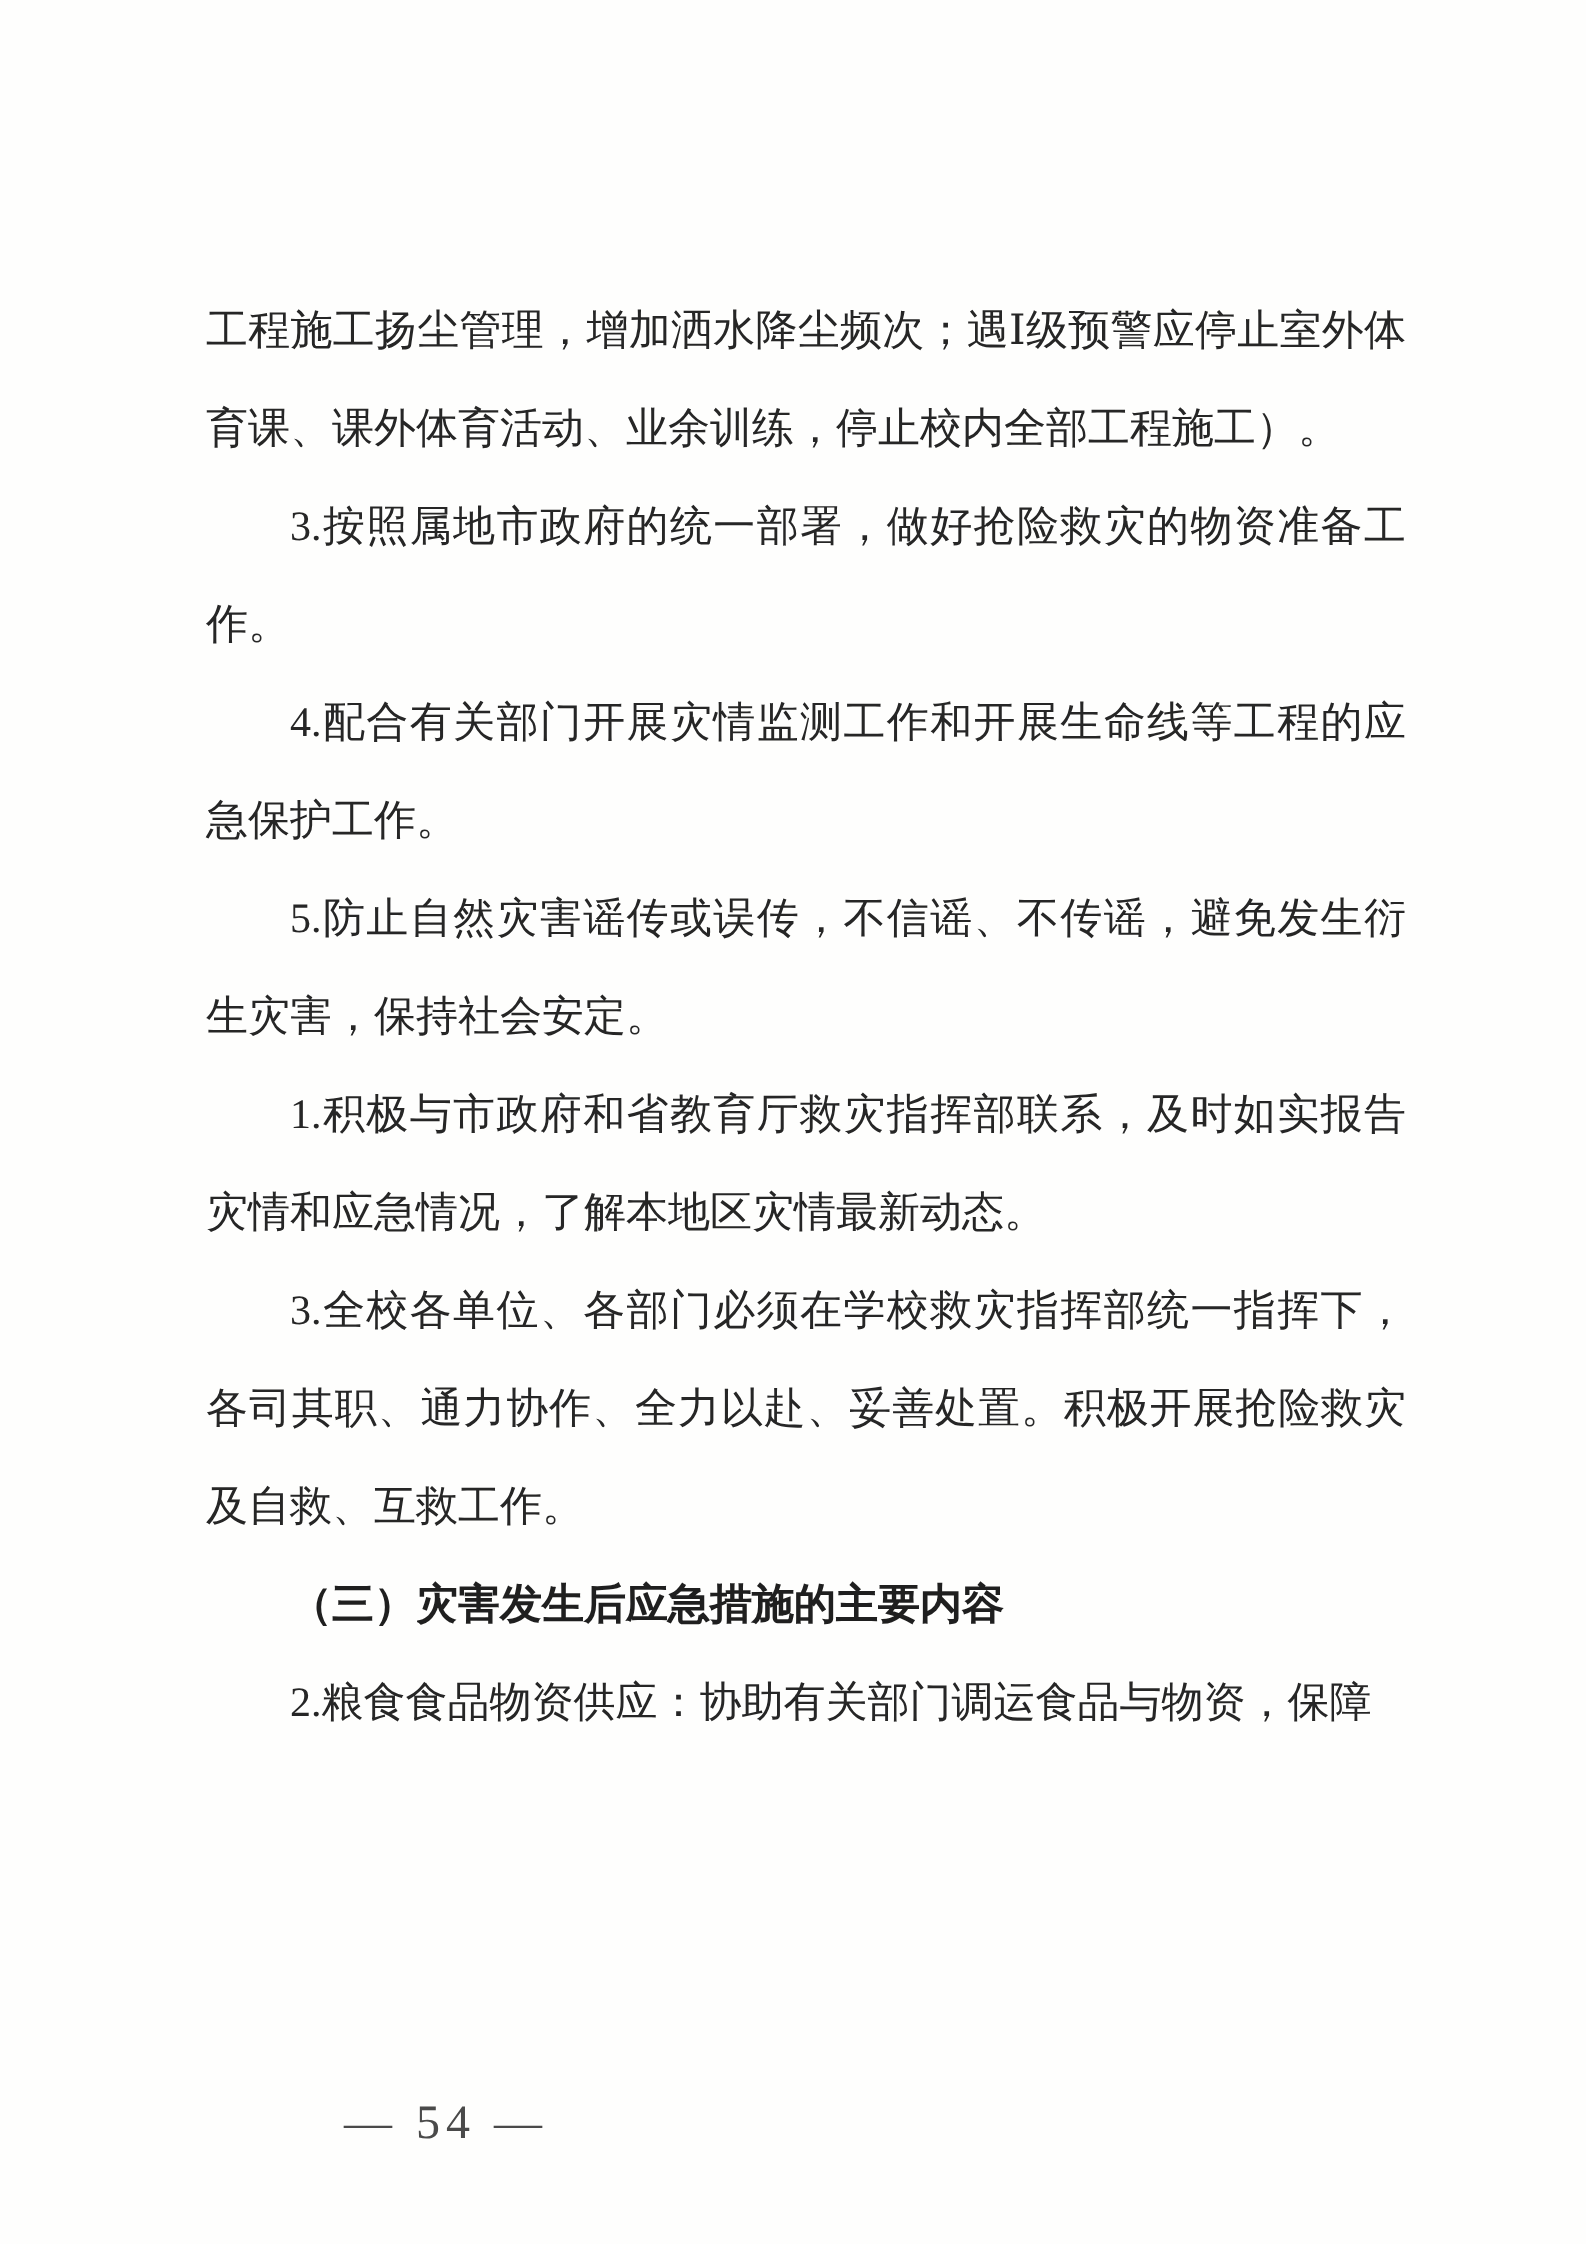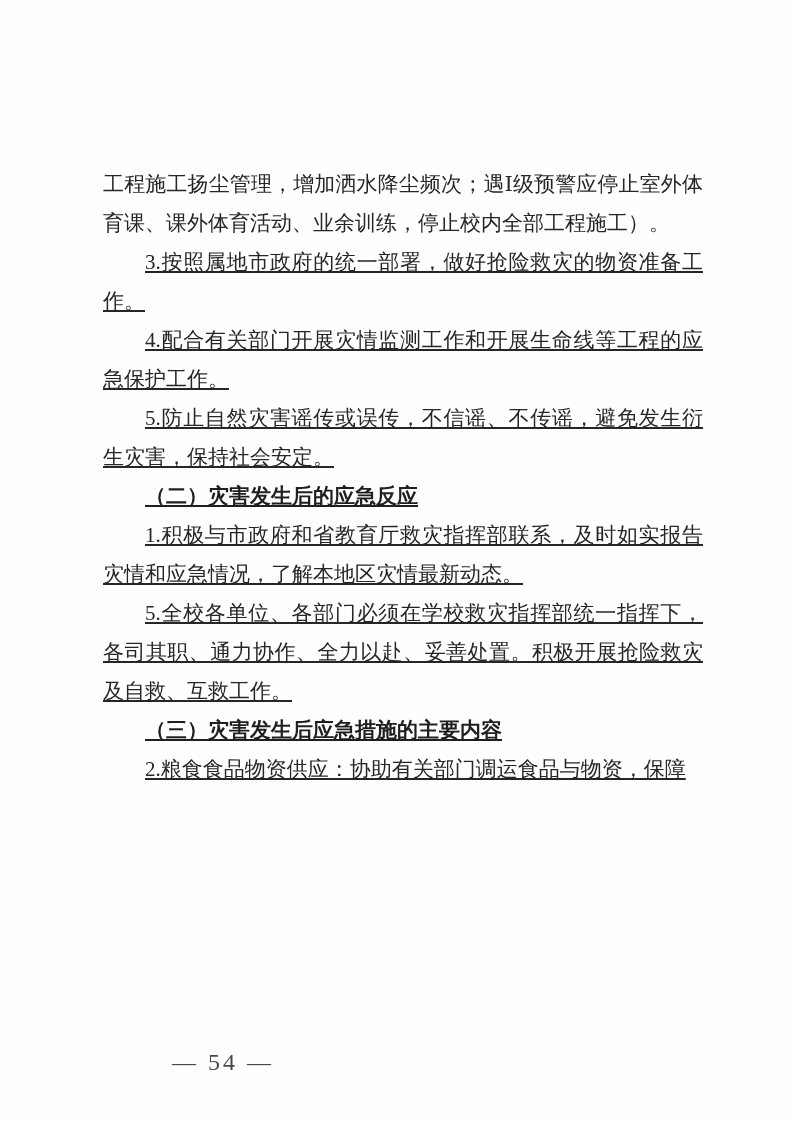--- a/index.html
+++ b/index.html
@@ -21,33 +21,31 @@
     background: #fefefdff;
     overflow: hidden;
   }
   .content {
     position: absolute;
     left: 103px;
     top: 141px;
     width: 600px;
     color: #262626;
     font-size: 21px;
-    line-height: 39px;
+    line-height: 49px;
     text-align: justify;
     text-justify: inter-ideograph;
-    margin-top: 24px;
   }
   .para {
     margin: 0;
     padding: 0;
     text-indent: 0;
   }
   .para.indent {
     text-indent: 2em;
-    text-decoration: underline;
   }
   .para.heading {
     font-weight: bold;
     color: #1f1f1f;
   }
   .footer {
     position: absolute;
     left: 136px;
     top: 1017px;
     font-size: 24px;
@@ -59,22 +57,21 @@
 </style>
 </head>
 <body>
 
 <div class="page">
   <div class="content" id="document-body">
       <p class="para">工程施工扬尘管理，增加洒水降尘频次；遇Ⅰ级预警应停止室外体育课、课外体育活动、业余训练，停止校内全部工程施工）。</p>
       <p class="para indent">3.按照属地市政府的统一部署，做好抢险救灾的物资准备工作。</p>
       <p class="para indent">4.配合有关部门开展灾情监测工作和开展生命线等工程的应急保护工作。</p>
       <p class="para indent">5.防止自然灾害谣传或误传，不信谣、不传谣，避免发生衍生灾害，保持社会安定。</p>
-      <p class="para indent heading">（二）灾害发生后的应急反应</p>
       <p class="para indent">1.积极与市政府和省教育厅救灾指挥部联系，及时如实报告灾情和应急情况，了解本地区灾情最新动态。</p>
-      <p class="para indent">5.全校各单位、各部门必须在学校救灾指挥部统一指挥下，各司其职、通力协作、全力以赴、妥善处置。积极开展抢险救灾及自救、互救工作。</p>
+      <p class="para indent">3.全校各单位、各部门必须在学校救灾指挥部统一指挥下，各司其职、通力协作、全力以赴、妥善处置。积极开展抢险救灾及自救、互救工作。</p>
       <p class="para indent heading">（三）灾害发生后应急措施的主要内容</p>
       <p class="para indent">2.粮食食品物资供应：协助有关部门调运食品与物资，保障</p>
     </div>
   <div class="footer">
     <span>— 54 —</span>
   </div>
 </div>
 
 </body></html>

